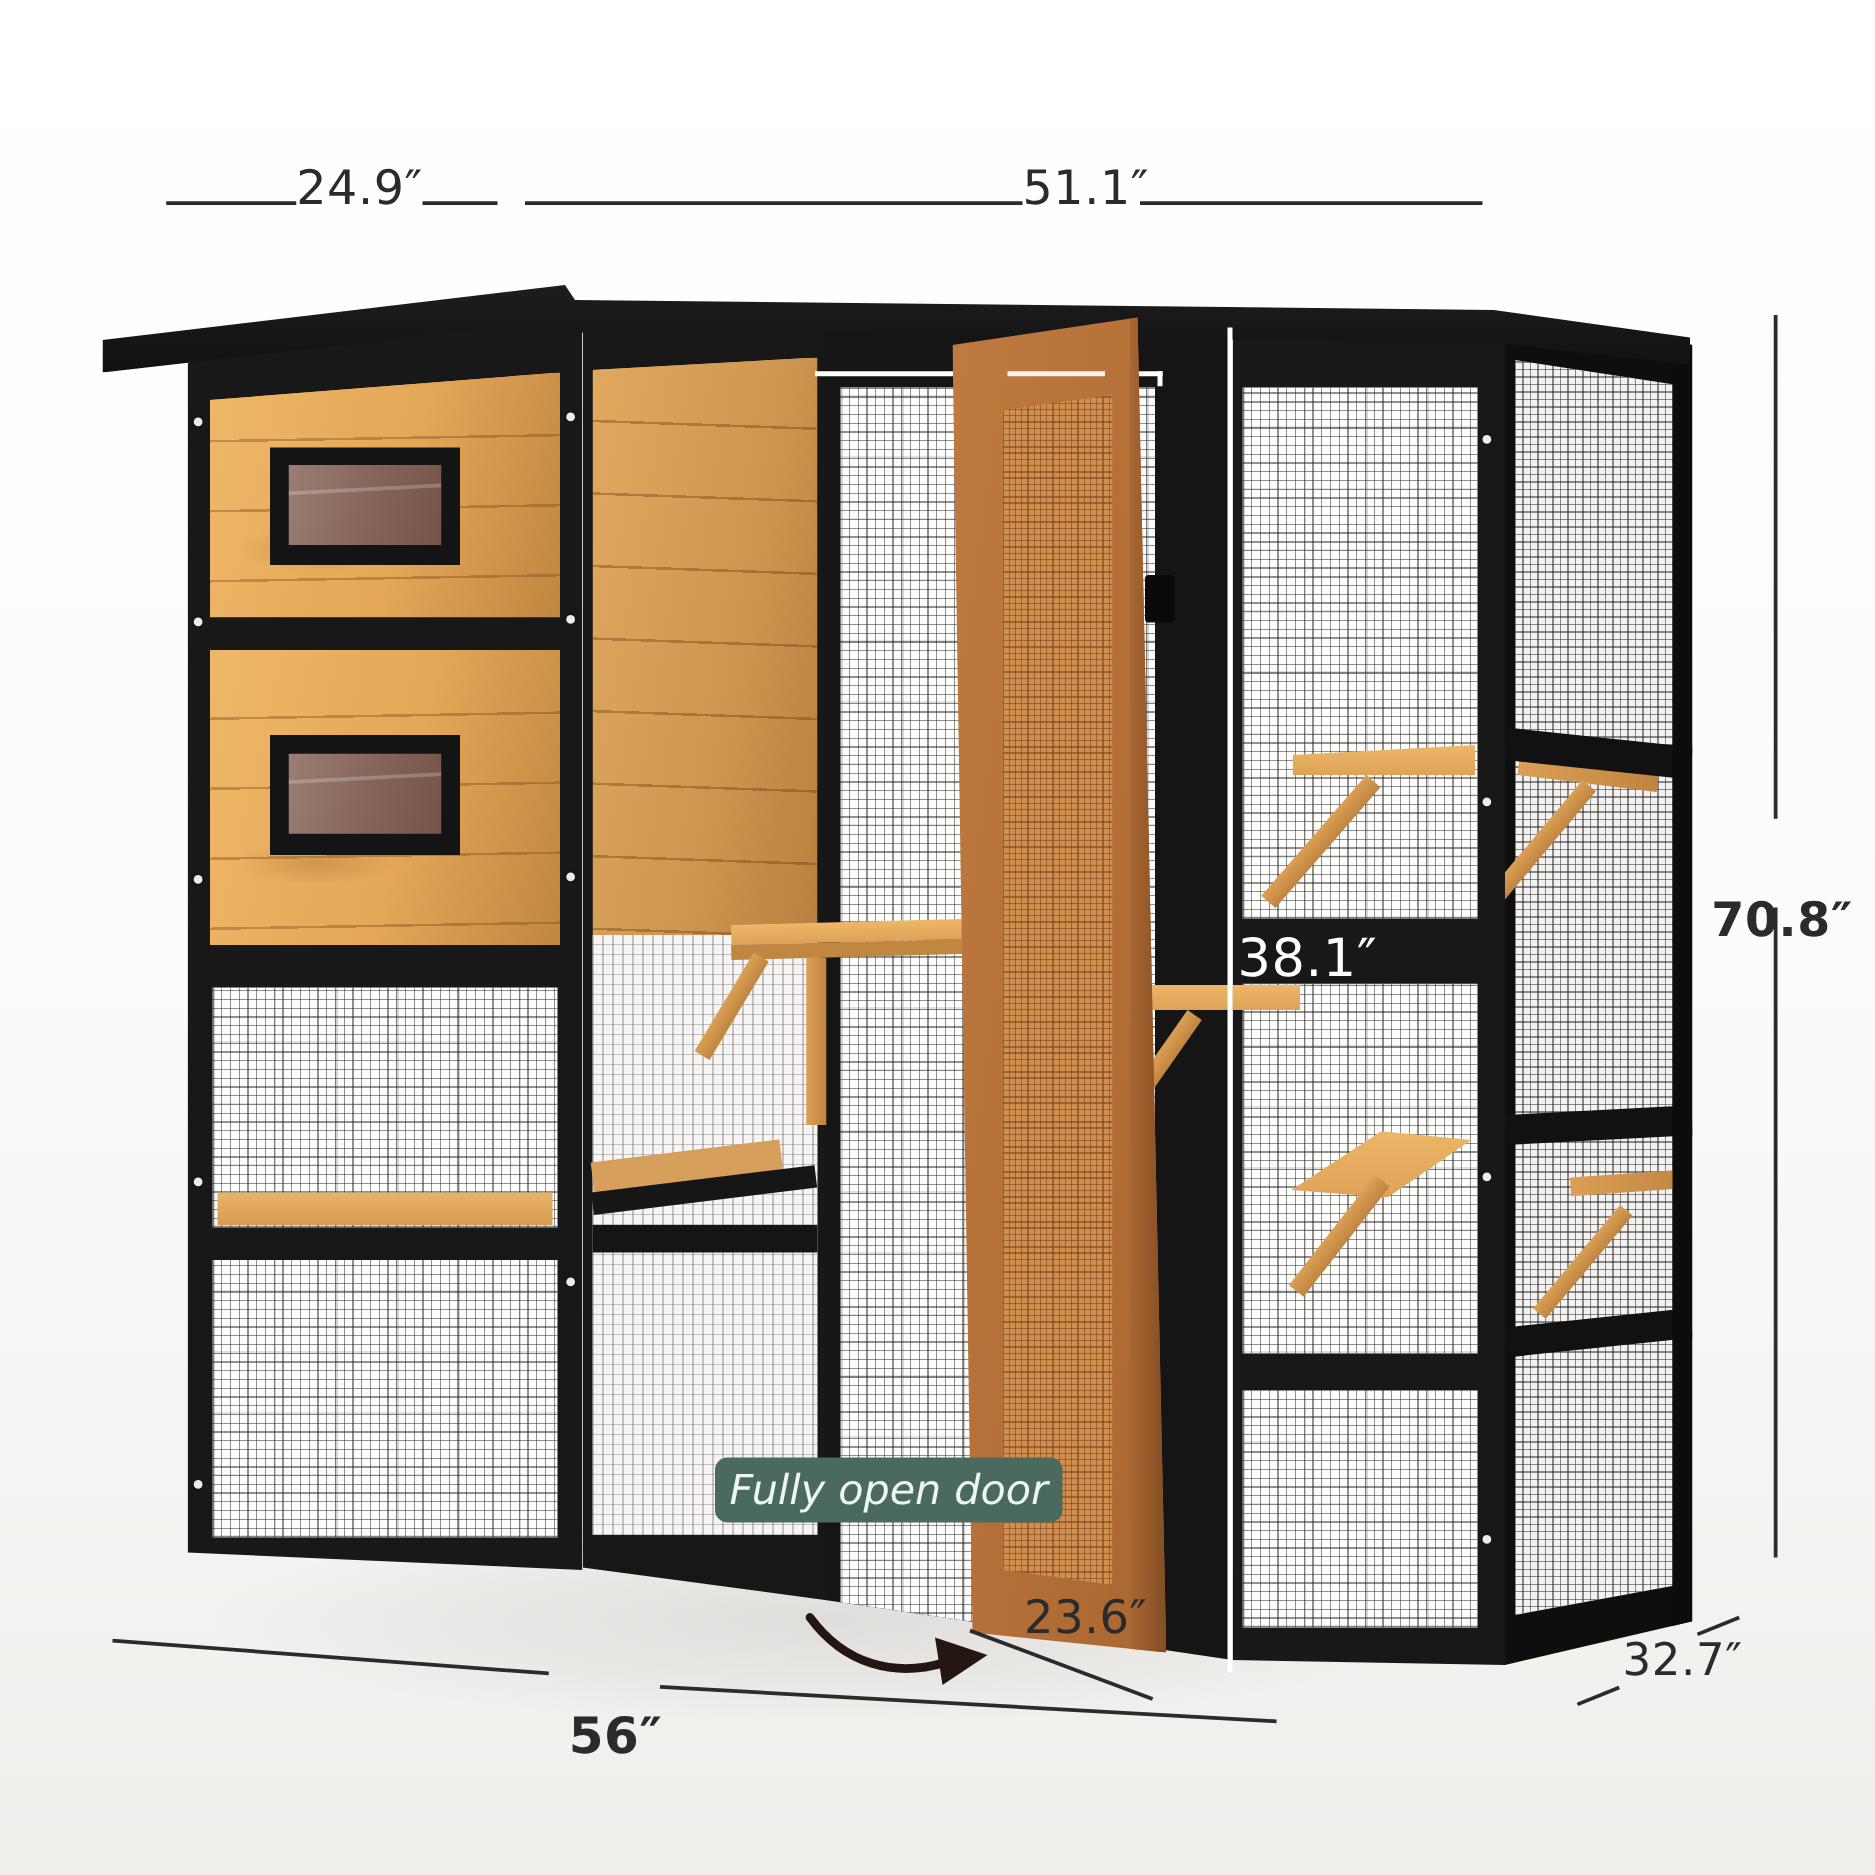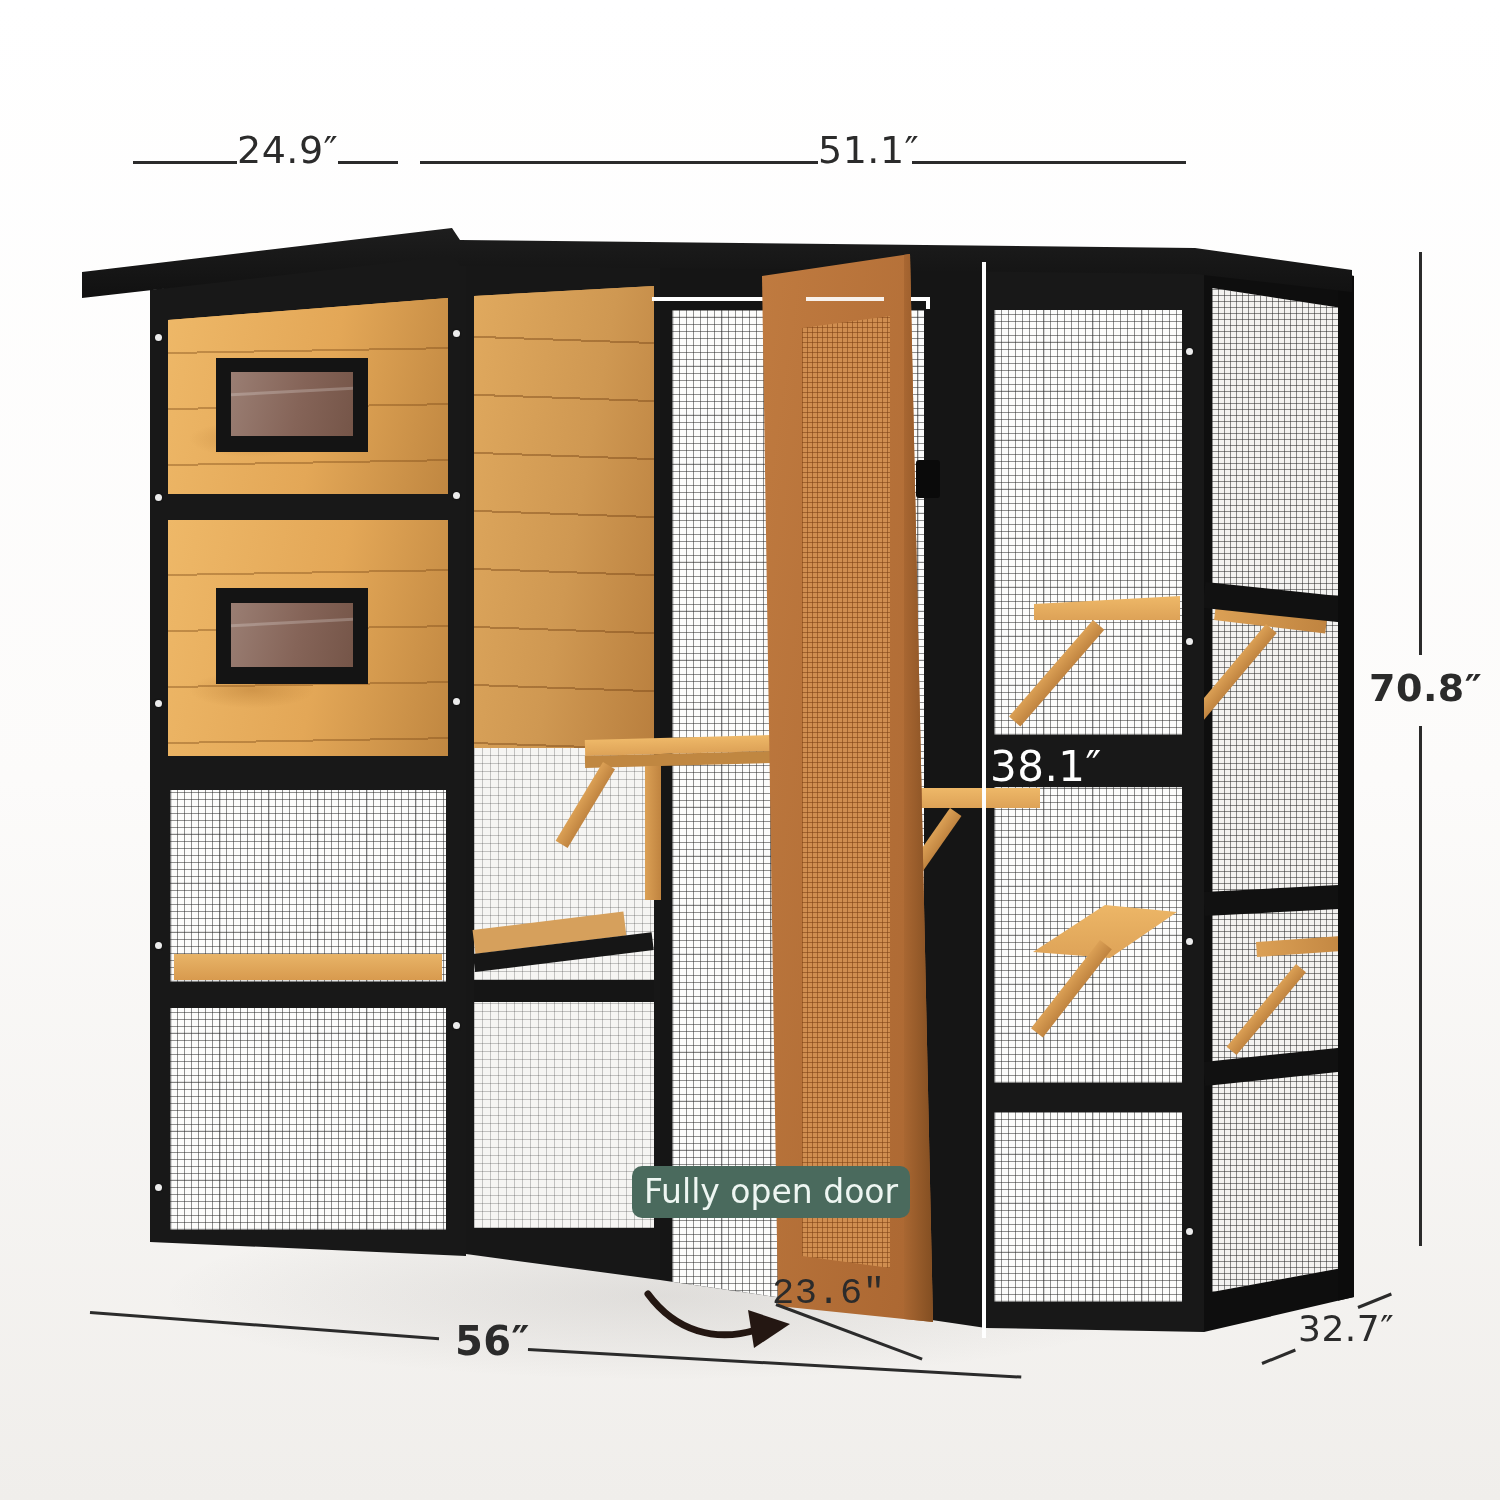--- a/index.html
+++ b/index.html
@@ -62,26 +62,26 @@
   .glass:after{content:"";position:absolute;left:-10%;top:28%;width:120%;height:3px;
     background:rgba(255,255,255,.22);transform:rotate(-3deg);}
   .screw{position:absolute;width:7px;height:7px;border-radius:50%;
     background:#ececec;box-shadow:0 0 2px rgba(0,0,0,.7);}
   .dim-line{position:absolute;background:var(--annotation);height:3px;}
   .dim-vline{position:absolute;background:var(--annotation);width:3px;}
   .dim-label{
     position:absolute;color:var(--annotation);font-size:38px;
     text-align:right;white-space:nowrap;letter-spacing:.5px;
   }
-  .bold{font-weight:700;}
+  .bold{font-weight:700;margin-top:48px;}
   .white-line{position:absolute;background:#ffffff;}
   .badge{
-    position:absolute;left:632px;top:1166px;width:278px;height:52px;
+    position:absolute;left:572px;top:1166px;width:278px;height:52px;
     background:var(--badge-bg);color:var(--badge-fg);border-radius:10px;
-    font-size:33px;line-height:52px;text-align:center;
+    font-size:33px;line-height:52px;text-align:center;font-style:italic;
   }
   .shelf-top{background:linear-gradient(180deg,var(--wood-light),#dda257);}
   .shelf-edge{background:var(--wood-dark);}
   .bracket{position:absolute;background:linear-gradient(90deg,#dba055,#c08440);
     transform-origin:top left;}
 </style>
 </head>
 <body>
 
 <div class="canvas">
@@ -217,21 +217,21 @@
   <div class="dim-vline" style="left:1419px;top:252px;height:403px;"></div>
   <div class="dim-label bold" style="left:1369px;top:666px;width:106px;">70.8″</div>
   <div class="dim-vline" style="left:1419px;top:726px;height:520px;"></div>
 
   <div class="dim-label" style="left:990px;top:742px;width:120px;color:#ffffff;font-size:42px;text-align:left;">38.1″</div>
 
   <div class="dim-line" style="left:90px;top:1311px;width:350px;transform:rotate(4.3deg);transform-origin:left center;"></div>
   <div class="dim-label bold" style="left:448px;top:1318px;width:82px;font-size:40px;">56″</div>
   <div class="dim-line" style="left:528px;top:1348px;width:494px;transform:rotate(3.2deg);transform-origin:left center;"></div>
 
-  <div class="dim-label" style="left:772px;top:1272px;width:100px;font-size:37px;font-family:Liberation Mono, monospace;">23.6″</div>
+  <div class="dim-label" style="left:818px;top:1272px;width:100px;font-size:37px;">23.6″</div>
   <div class="dim-line" style="left:776px;top:1303px;width:156px;transform:rotate(20.5deg);transform-origin:left center;"></div>
 
   <div class="dim-label" style="left:1298px;top:1308px;width:96px;font-size:36px;">32.7″</div>
   <div class="dim-line" style="left:1262px;top:1362px;width:36px;transform:rotate(-22deg);transform-origin:left center;"></div>
   <div class="dim-line" style="left:1358px;top:1306px;width:36px;transform:rotate(-22deg);transform-origin:left center;"></div>
 
   <svg class="abs" style="left:642px;top:1286px;" width="150" height="64" viewBox="0 0 150 64">
     <path d="M6,8 C34,46 74,56 114,44" fill="none" stroke="#241712" stroke-width="7" stroke-linecap="round"></path>
     <polygon points="106,24 148,38 112,62" fill="#241712"></polygon>
   </svg>

